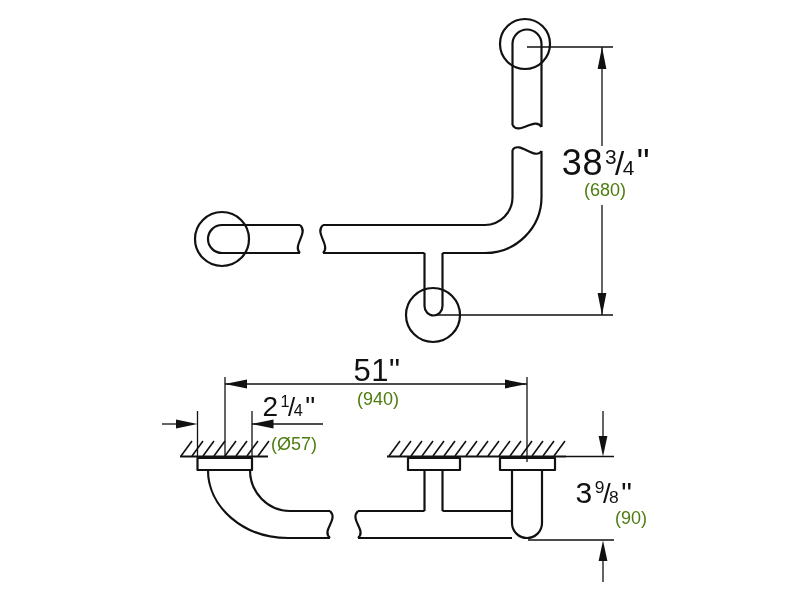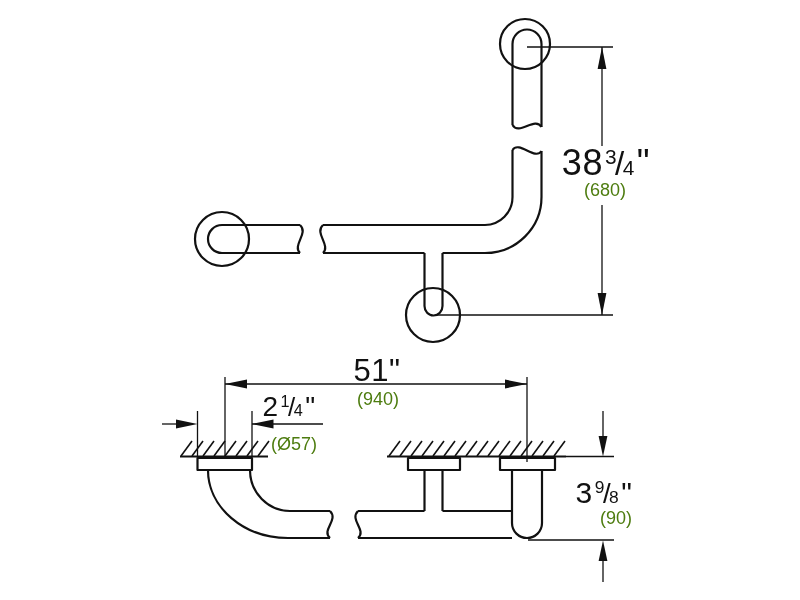--- a/index.html
+++ b/index.html
@@ -191,15 +191,15 @@
   <div class="t metric" style="left:378px;top:399px;">(940)</div>
 
   <div class="t dim dim-f" style="left:289px;top:407px;">
     <span>2</span><span class="sup">1</span><span class="slash">/</span><span class="sub">4</span><span class="unit">"</span>
   </div>
   <div class="t metric" style="left:294px;top:444px;">(Ø57)</div>
 
   <div class="t dim dim-d" style="left:604px;top:493px;">
     <span>3</span><span class="sup">9</span><span class="slash">/</span><span class="sub">8</span><span class="unit">"</span>
   </div>
-  <div class="t metric" style="left:616px;top:518px;">(90)</div>
+  <div class="t metric" style="left:631px;top:518px;">(90)</div>
 
 </div>
 
 </body></html>

